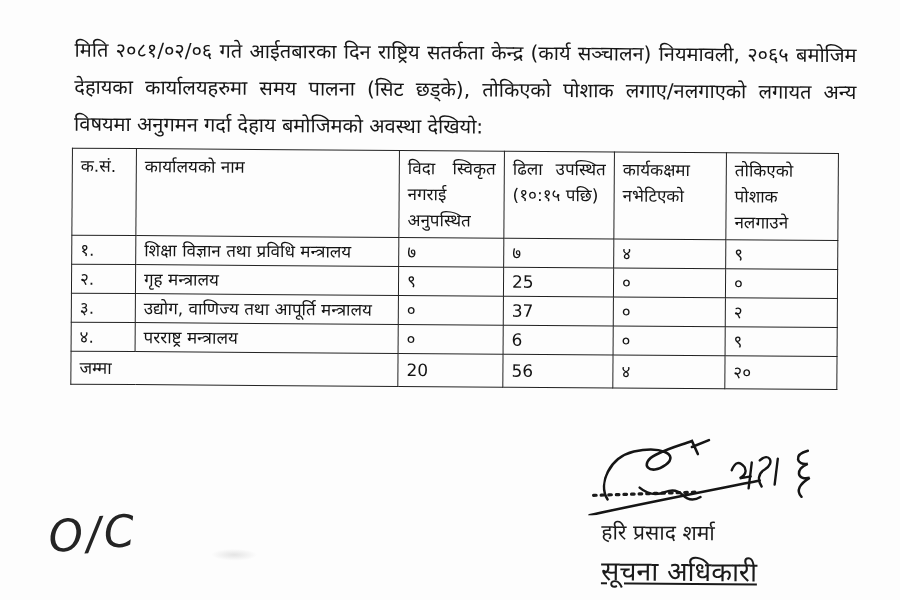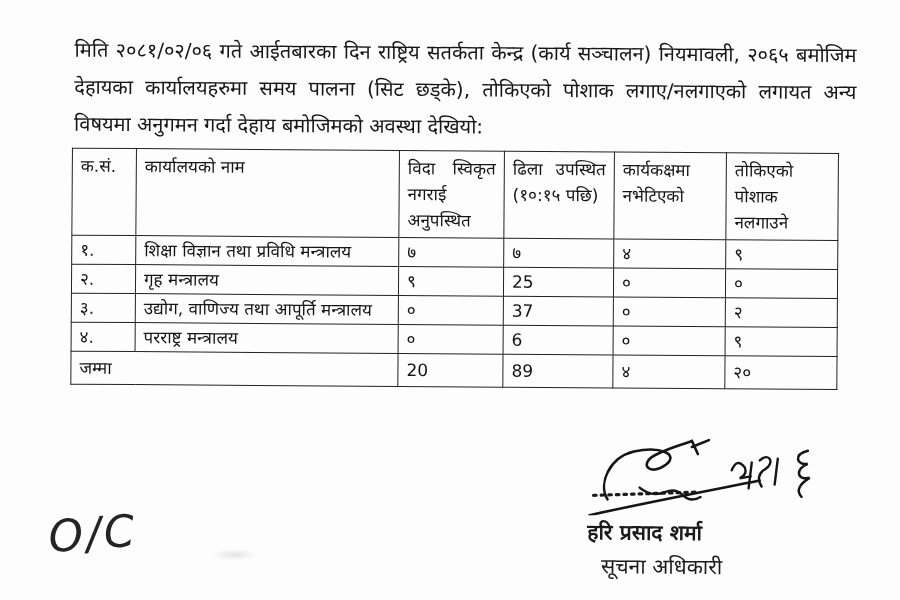--- a/index.html
+++ b/index.html
@@ -56,22 +56,22 @@
   td.office-cell { white-space: nowrap; padding-left: 10px; }
   td.sn-cell { padding-left: 12px; }
   td.total-label-cell { padding-left: 6px; }
   
   .signature-block {
     position: absolute;
     left: 585px; top: 432px;
     width: 250px; height: 160px;
   }
   .signature-block svg { position: absolute; left: 0; top: 0; }
-  .sig-name  { position: absolute; left: 6px; top: 82px;  font-size: 21px; white-space: nowrap; font-weight: bold; }
-  .sig-title { position: absolute; left: 20px; top: 116px; font-size: 21px; white-space: nowrap; }
+  .sig-name  { position: absolute; left: 20px; top: 82px;  font-size: 21px; white-space: nowrap; }
+  .sig-title { position: absolute; left: 20px; top: 116px; font-size: 27px; white-space: nowrap; text-decoration: underline; }
   
   .oc-note {
     position: absolute;
     left: 52px; top: 508px;
     font-size: 44px;
     font-style: italic;
     letter-spacing: 3px;
     color: #242424;
     transform: rotate(-5deg);
     font-weight: 400;
@@ -139,21 +139,21 @@
         <td class="sn-cell">४.</td>
         <td class="office-cell">परराष्ट्र  मन्त्रालय</td>
         <td>०</td>
         <td>6</td>
         <td>०</td>
         <td>९</td>
       </tr>
       <tr class="total-row">
         <td class="total-label-cell" colspan="2">जम्मा</td>
         <td>20</td>
-        <td>89</td>
+        <td>56</td>
         <td>४</td>
         <td>२०</td>
       </tr>
     </tbody>
   </table>
 
   <div class="signature-block">
     <svg width="250" height="80" viewBox="0 0 250 80">
 
       <path d="M 12 60 L 118 56" fill="none" stroke="#1b1b1b" stroke-width="3.2" stroke-dasharray="2.6 5" stroke-linecap="round"></path>

